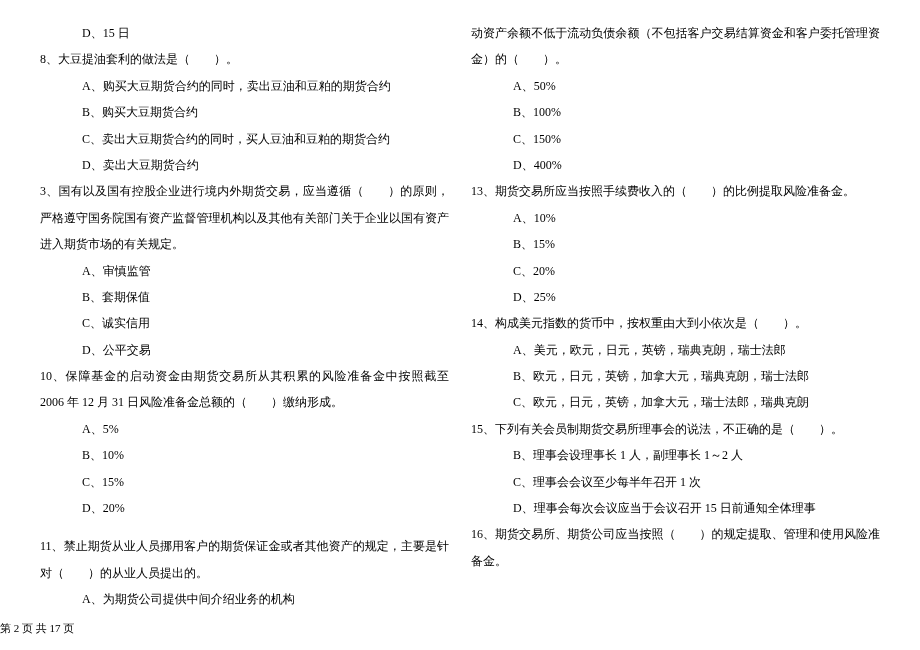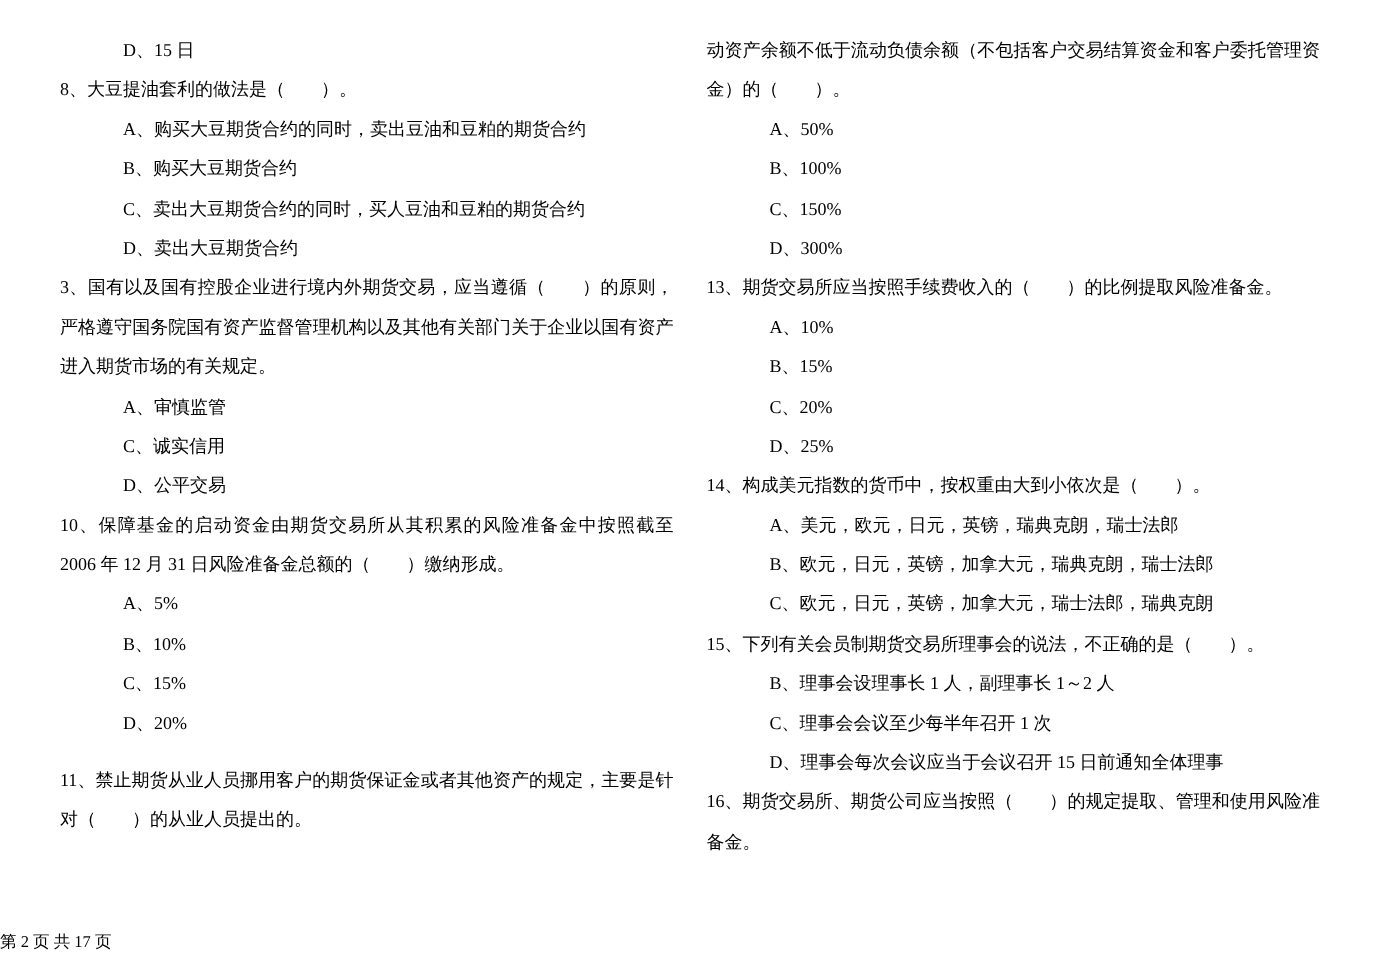--- a/index.html
+++ b/index.html
@@ -51,38 +51,40 @@
 <div class="columns">
   <div class="col">
     <div class="line opt">D、15 日</div>
     <div class="line q">8、大豆提油套利的做法是（　　）。</div>
     <div class="line opt">A、购买大豆期货合约的同时，卖出豆油和豆粕的期货合约</div>
     <div class="line opt">B、购买大豆期货合约</div>
     <div class="line opt">C、卖出大豆期货合约的同时，买人豆油和豆粕的期货合约</div>
     <div class="line opt">D、卖出大豆期货合约</div>
     <div class="line q">3、国有以及国有控股企业进行境内外期货交易，应当遵循（　　）的原则，严格遵守国务院国有资产监督管理机构以及其他有关部门关于企业以国有资产进入期货市场的有关规定。</div>
     <div class="line opt">A、审慎监管</div>
+    <div class="line opt">B、套期保值</div>
     <div class="line opt">C、诚实信用</div>
     <div class="line opt">D、公平交易</div>
     <div class="line q">10、保障基金的启动资金由期货交易所从其积累的风险准备金中按照截至 2006 年 12 月 31 日风险准备金总额的（　　）缴纳形成。</div>
     <div class="line opt">A、5%</div>
     <div class="line opt">B、10%</div>
     <div class="line opt">C、15%</div>
     <div class="line opt">D、20%</div>
     <div style="height:12px"></div>
     <div class="line q">11、禁止期货从业人员挪用客户的期货保证金或者其他资产的规定，主要是针对（　　）的从业人员提出的。</div>
+    <div class="line opt">A、为期货公司提供中间介绍业务的机构</div>
 
   </div>
 
   <div class="col">
     <div class="line q">动资产余额不低于流动负债余额（不包括客户交易结算资金和客户委托管理资金）的（　　）。</div>
     <div class="line opt">A、50%</div>
     <div class="line opt">B、100%</div>
     <div class="line opt">C、150%</div>
-    <div class="line opt">D、300%</div>
+    <div class="line opt">D、400%</div>
     <div class="line q">13、期货交易所应当按照手续费收入的（　　）的比例提取风险准备金。</div>
     <div class="line opt">A、10%</div>
     <div class="line opt">B、15%</div>
     <div class="line opt">C、20%</div>
     <div class="line opt">D、25%</div>
     <div class="line q">14、构成美元指数的货币中，按权重由大到小依次是（　　）。</div>
     <div class="line opt">A、美元，欧元，日元，英镑，瑞典克朗，瑞士法郎</div>
     <div class="line opt">B、欧元，日元，英镑，加拿大元，瑞典克朗，瑞士法郎</div>
     <div class="line opt">C、欧元，日元，英镑，加拿大元，瑞士法郎，瑞典克朗</div>
     <div class="line q">15、下列有关会员制期货交易所理事会的说法，不正确的是（　　）。</div>

